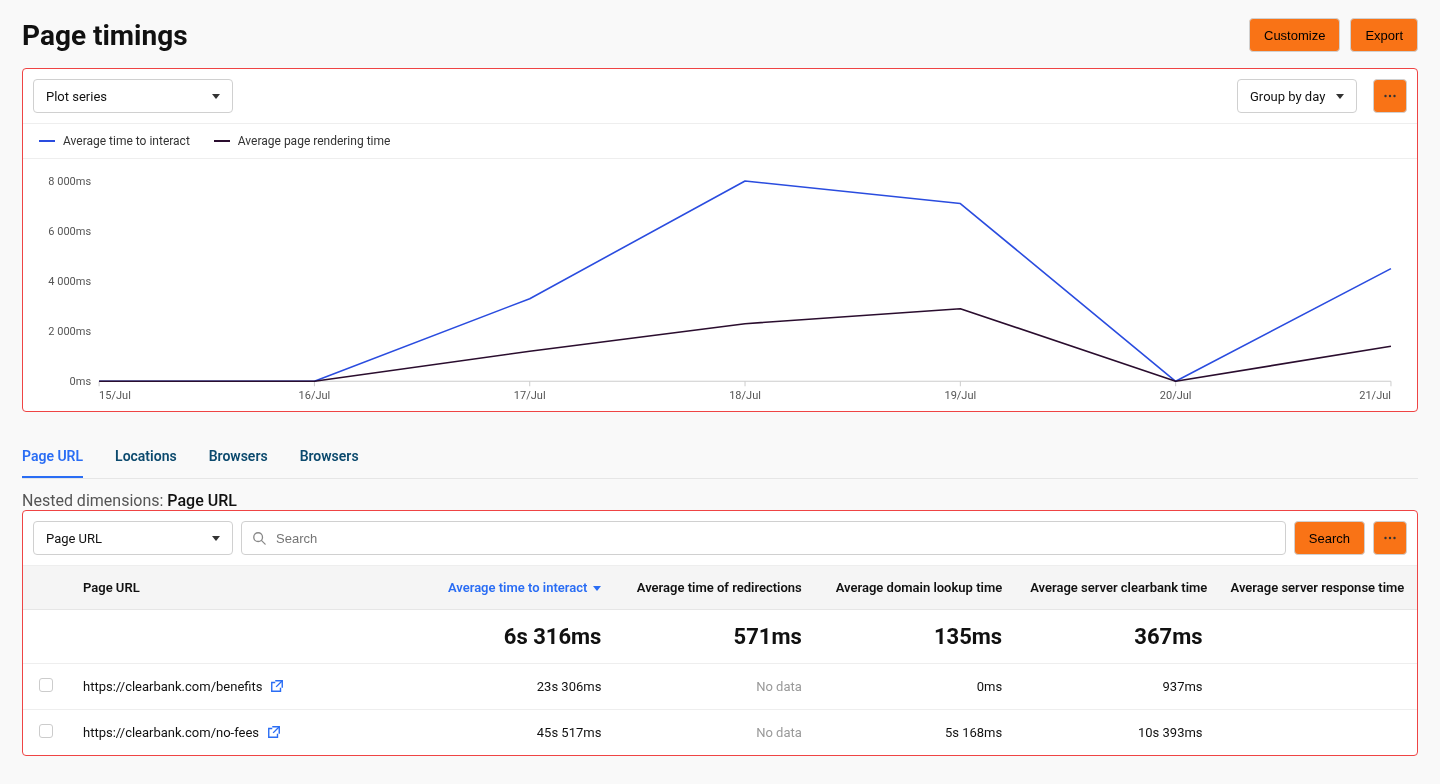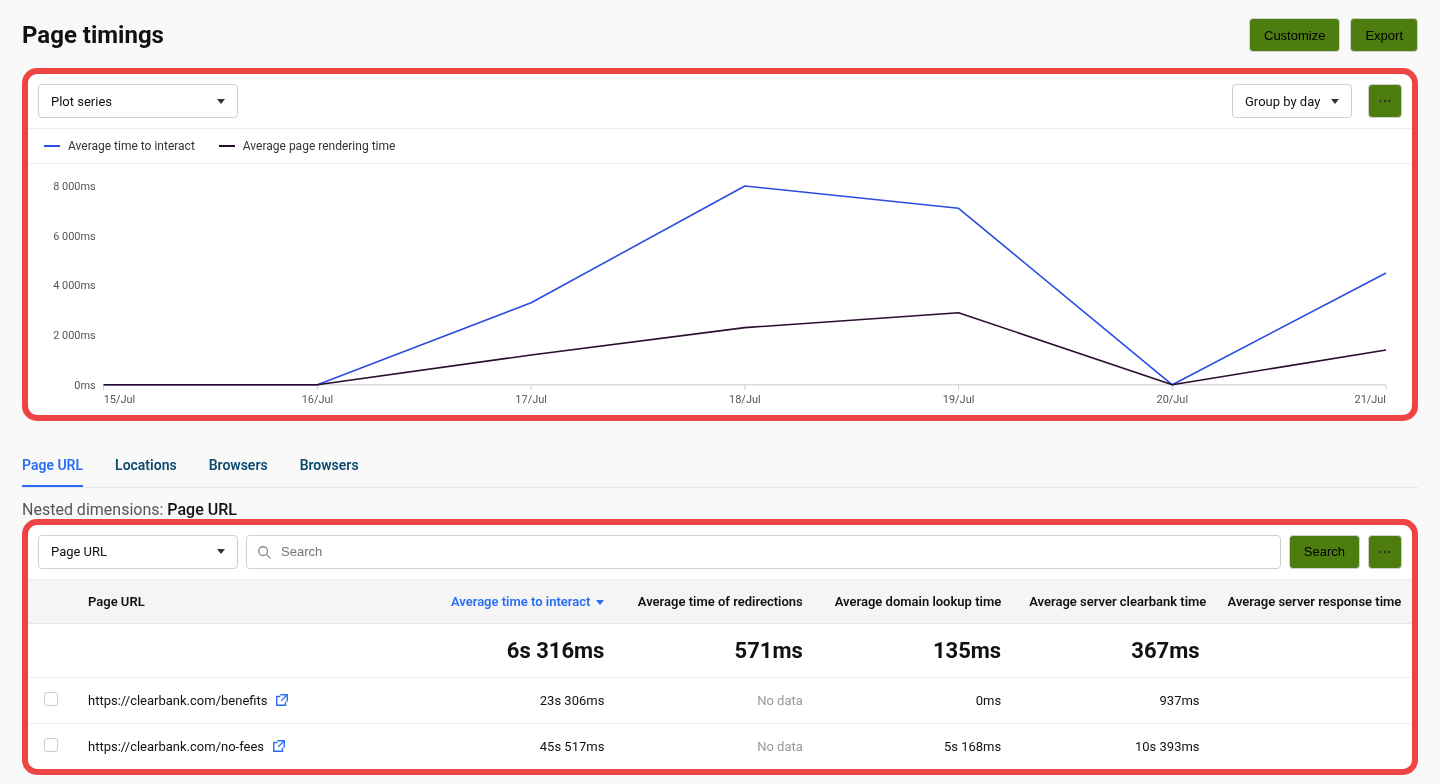--- a/index.html
+++ b/index.html
@@ -13,27 +13,27 @@
   .page {
     padding: 18px 22px;
   }
   .header-row {
     display: flex;
     align-items: center;
     justify-content: space-between;
     margin-bottom: 16px;
   }
   .page-title {
-    font-size: 24px;
+    font-size: 28px;
     font-weight: 700;
     margin: 0;
   }
   .header-actions { display: flex; gap: 10px; }
   .btn {
-    background: #4d7c0f;
+    background: #f97316;
     border: 1px solid #d0d0d0;
     border-radius: 4px;
     height: 34px;
     padding: 0 14px;
     font-size: 13px;
     font-weight: 500;
     display: inline-flex;
     align-items: center;
     gap: 6px;
     cursor: pointer;
@@ -55,22 +55,22 @@
   .select.small { min-width: 120px; }
   .caret {
     width: 0; height: 0;
     border-left: 4px solid transparent;
     border-right: 4px solid transparent;
     border-top: 5px solid #333;
     margin-left: 8px;
   }
   .card {
     background: #fff;
-    border: 6px solid #ef4444;
-    border-radius: 15px;
+    border: 1px solid #ef4444;
+    border-radius: 4px;
     margin-bottom: 28px;
   }
   .card-top {
     display: flex;
     justify-content: space-between;
     align-items: center;
     padding: 10px 10px 10px 10px;
   }
   .card-top-right { display: flex; gap: 16px; align-items: center; }
   .legend-row {

